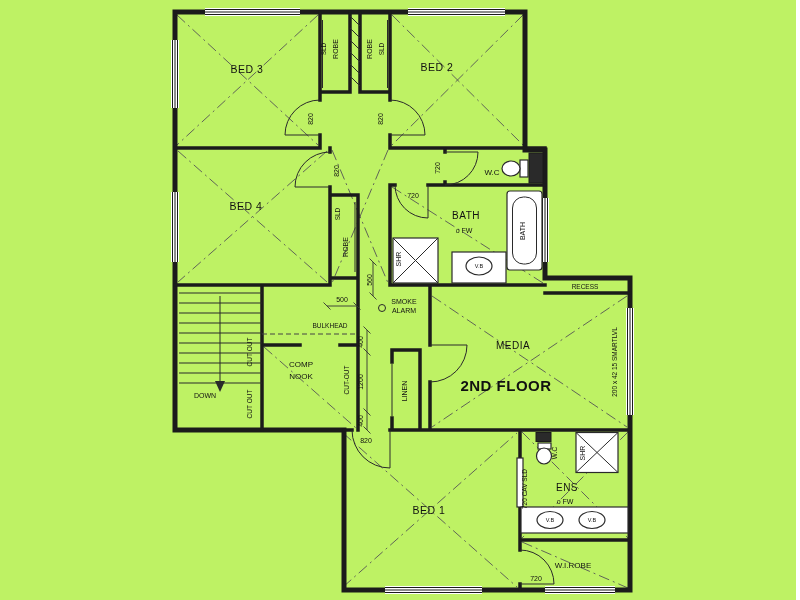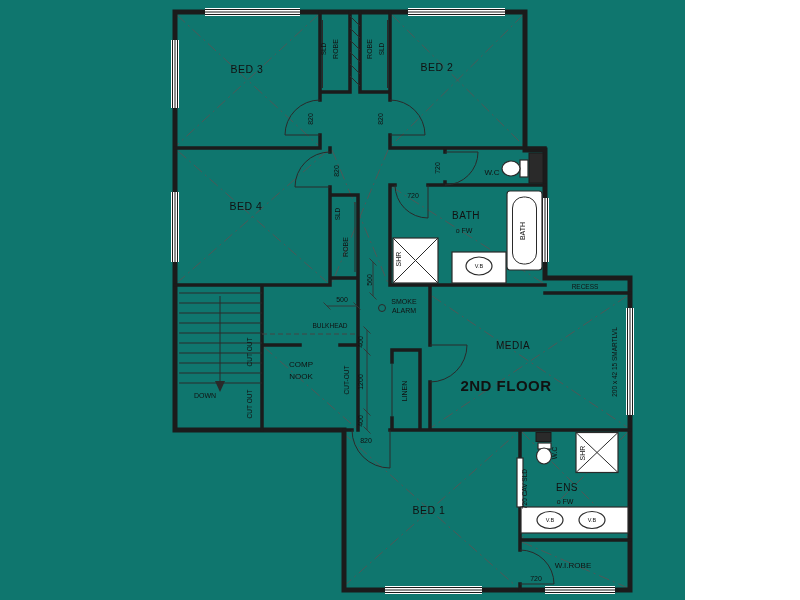--- a/index.html
+++ b/index.html
@@ -1,16 +1,16 @@
 <!DOCTYPE html>
 <html><head>
 <meta charset="utf-8">
 <style>
   html,body{margin:0;padding:0;background:#fff;}
-  .canvas{position:relative;width:685px;height:600px;background:#0f766e;overflow:hidden;}
+  .canvas{position:relative;width:796px;height:600px;background:#bef264;overflow:hidden;}
   svg{display:block;}
   text{font-family:"Liberation Sans","DejaVu Sans",sans-serif;fill:#111;}
   .room-lbl{font-size:10.5px;letter-spacing:.5px;}
   .med-lbl{font-size:10px;letter-spacing:.5px;}
   .big-lbl{font-size:15px;font-weight:bold;letter-spacing:.5px;}
   .sm-lbl{font-size:8px;}
   .tiny-lbl{font-size:7px;}
   .micro-lbl{font-size:6.5px;}
   .vb-lbl{font-size:5.5px;}
   .wall{stroke:#1b1b1b;stroke-width:5;fill:none;stroke-linecap:square;}

